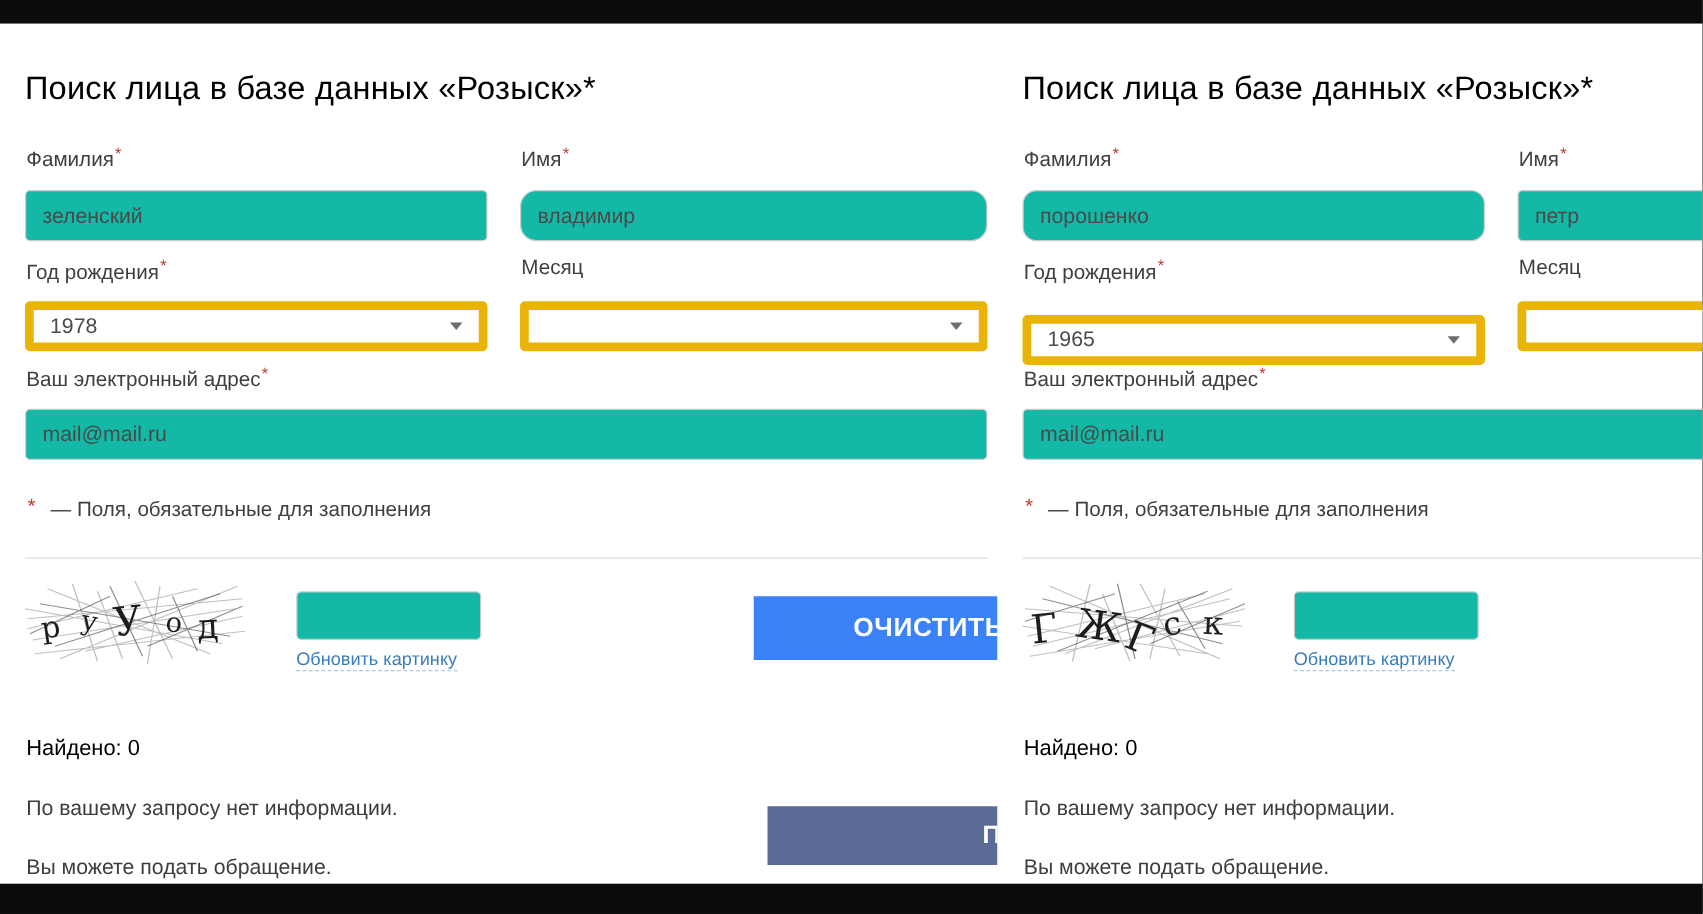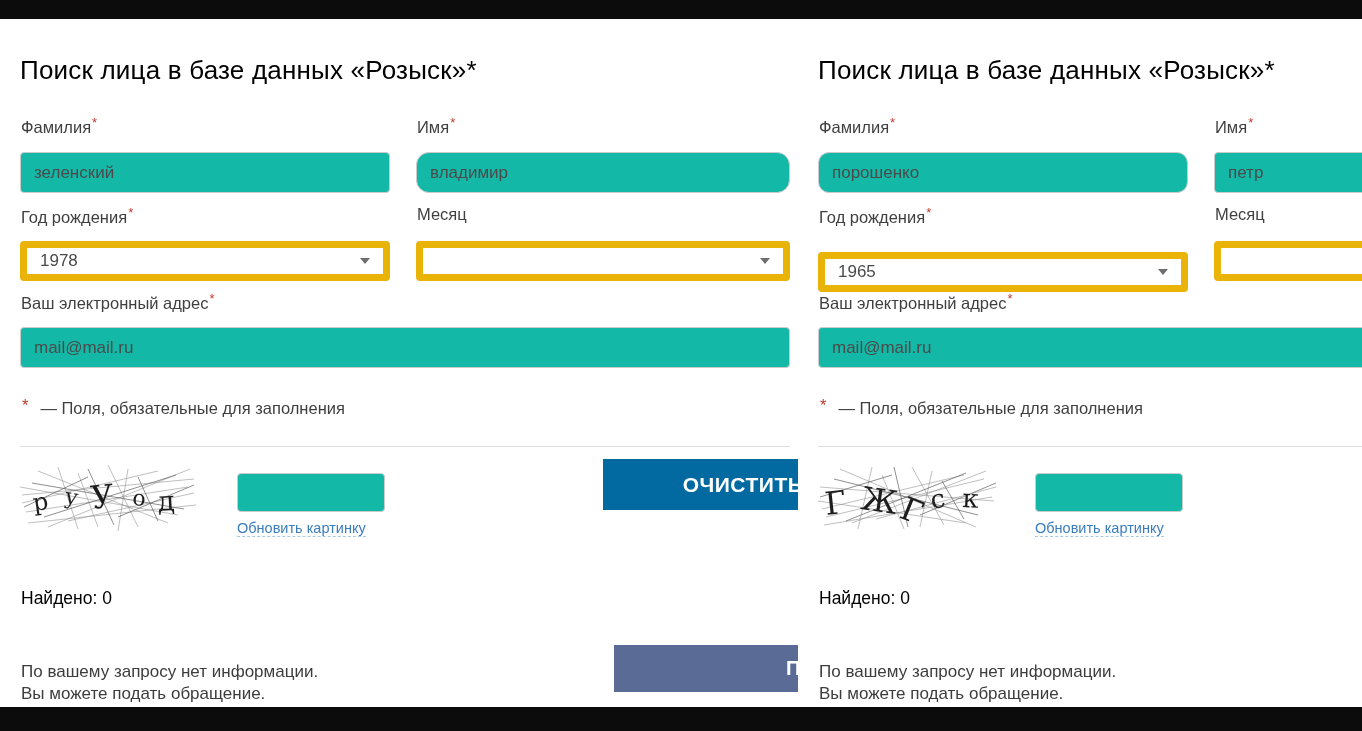--- a/index.html
+++ b/index.html
@@ -31,29 +31,29 @@
   .note { position:absolute; left:22px; top:377px; font-size:16.5px; color:#3f3f3f; }
   .note .star { color:#c0392b; vertical-align:3px; margin-right:12px; }
 
   .divider { position:absolute; left:20px; top:427px; width:770px; height:1px; background:#dedede; }
 
   .captcha-img { position:absolute; left:18px; top:438px; width:182px; height:82px; }
   .captcha-inp { left:237px; top:454px; width:148px; height:39px; }
   .refresh { position:absolute; left:237px; top:501px; font-size:14.5px; color:#3a7dbf;
              text-decoration:none; border-bottom:1px dashed #a9c8e4; cursor:pointer; white-space:nowrap; }
 
-  .btn-clear { position:absolute; left:603px; top:440px; width:280px; height:51px; background:#0369a1;
+  .btn-clear { position:absolute; left:603px; top:458px; width:280px; height:51px; background:#3b82f6;
                border:none; color:#fff; font-family:inherit; font-size:21px; font-weight:bold;
                text-transform:uppercase; letter-spacing:0.5px; cursor:pointer; }
   .btn-submit { position:absolute; left:614px; top:626px; width:420px; height:47px; background:#5a6b96;
                 border:none; cursor:pointer; }
   .btn-submit .vis { position:absolute; left:172px; top:12px; color:#fff; font-size:20px; font-weight:bold; }
 
   .found { position:absolute; left:21px; top:569px; font-size:17.5px; color:#000000; }
-  .info1 { position:absolute; left:21px; top:643px; font-size:17px; color:#3d3d3d;text-align:center; }
+  .info1 { position:absolute; left:21px; top:618px; font-size:17px; color:#3d3d3d;text-align:center; }
   .info2 { position:absolute; left:21px; top:665px; font-size:17px; color:#3d3d3d; }
 
   .cap-letter { font-family:"DejaVu Serif","Liberation Serif",serif; fill:#1d1d1d; }
   .scribble { stroke:#8a8a8a; stroke-width:1; fill:none; opacity:0.55; }
   .scribble.dark { stroke:#5f5f5f; opacity:0.7; }
 </style>
 </head>
 <body>
 
 <div class="screen">

